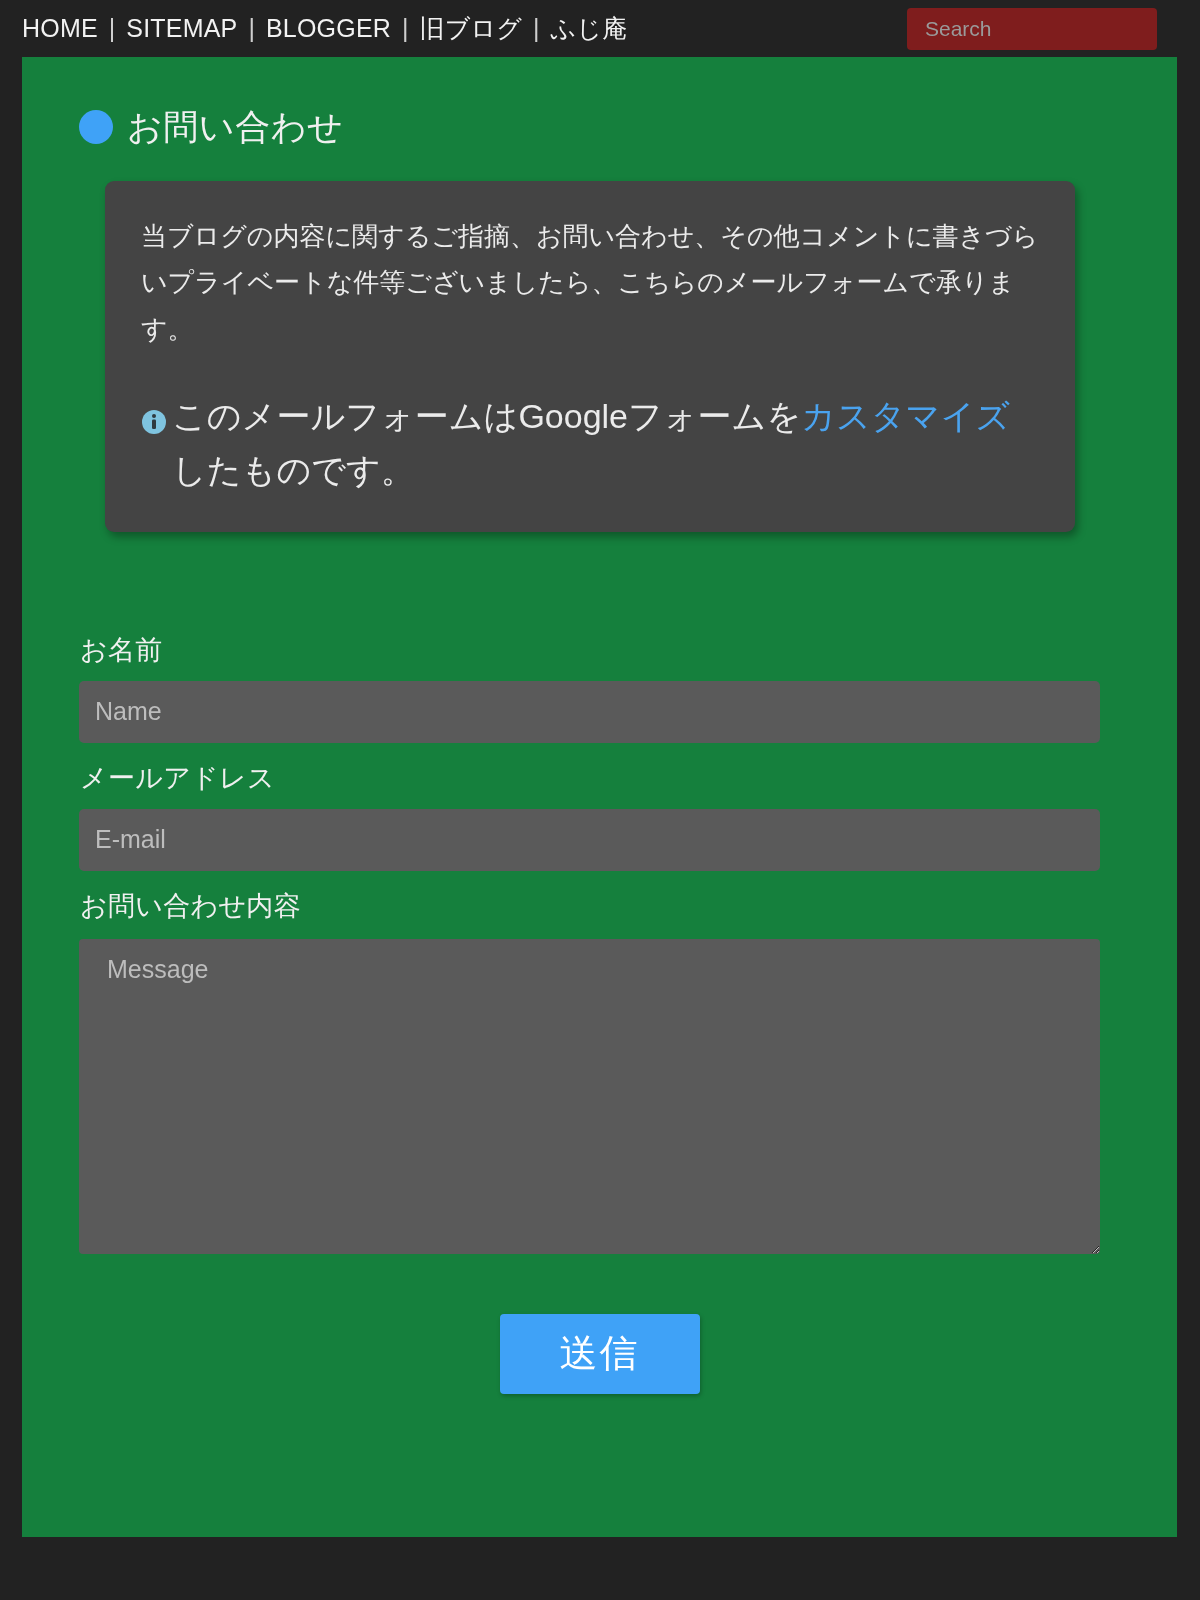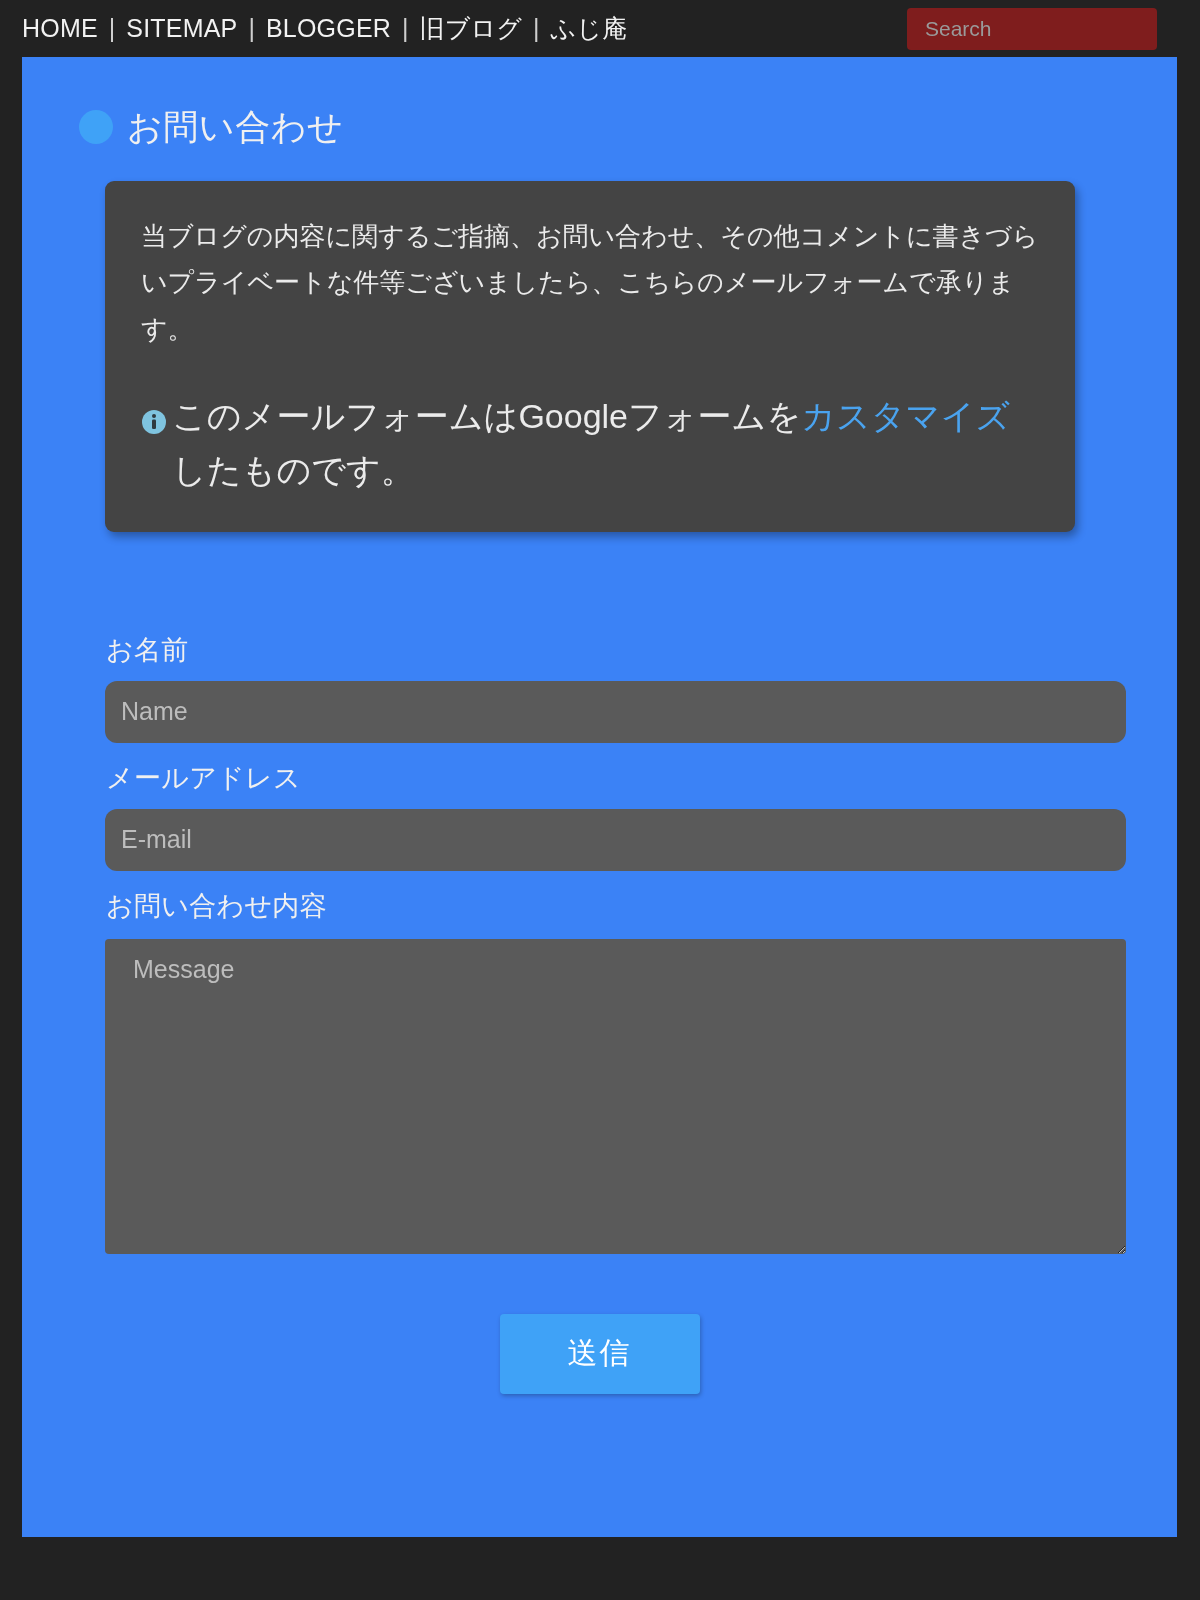--- a/index.html
+++ b/index.html
@@ -71,21 +71,21 @@
   #search-input::placeholder { color: #9a9a9a; }
   .search-icon { flex: 0 0 auto; display: block; cursor: pointer; }
 
   
   #container {
     position: absolute;
     left: 22px;
     top: 57px;
     width: 1155px;
     height: 1480px;
-    background: #3b82f6;
+    background: #15803d;
   }
 
   
   #page-heading {
     display: flex;
     align-items: center;
     margin: 52px 0 0 57px;
   }
   .heading-dot {
     width: 34px;
@@ -135,35 +135,35 @@
     color: #4aa3ef;
     text-decoration: none;
     cursor: pointer;
   }
 
   
   #contact-form {
     margin: 100px 0 0 0;
     padding: 0 57px 0 57px;
   }
-  .field-block { margin-bottom: 17px; margin-left: 26px; }
+  .field-block { margin-bottom: 17px; }
   .field-label {
     display: block;
     font-size: 27px;
     color: #f0f0f0;
     margin: 0 0 13px 1px;
     letter-spacing: 0.3px;
   }
   .text-input {
     display: block;
     width: 1021px;
     height: 62px;
     background: #5a5a5a;
     border: none;
-    border-radius: 12px;
+    border-radius: 5px;
     outline: none;
     color: #ededed;
     font-family: "Liberation Sans", "DejaVu Sans", sans-serif;
     font-size: 25px;
     padding: 0 16px;
   }
   .text-input::placeholder { color: #bdbdbd; }
   #message-textarea {
     display: block;
     width: 1021px;
@@ -188,21 +188,21 @@
     margin-top: 60px;
   }
   #submit-button {
     width: 200px;
     height: 80px;
     background: #3fa2f7;
     border: none;
     border-radius: 4px;
     color: #ffffff;
     font-family: "Liberation Sans", "DejaVu Sans", sans-serif;
-    font-size: 30px;
+    font-size: 38px;
     letter-spacing: 2px;
     cursor: pointer;
     box-shadow: 1px 2px 4px rgba(0,0,0,0.25);
   }
 </style>
 </head>
 <body>
 
 <div id="topbar">
   <div id="nav">

